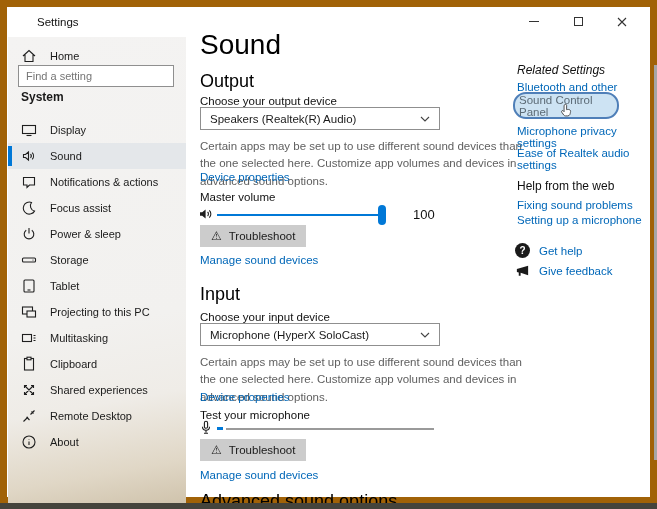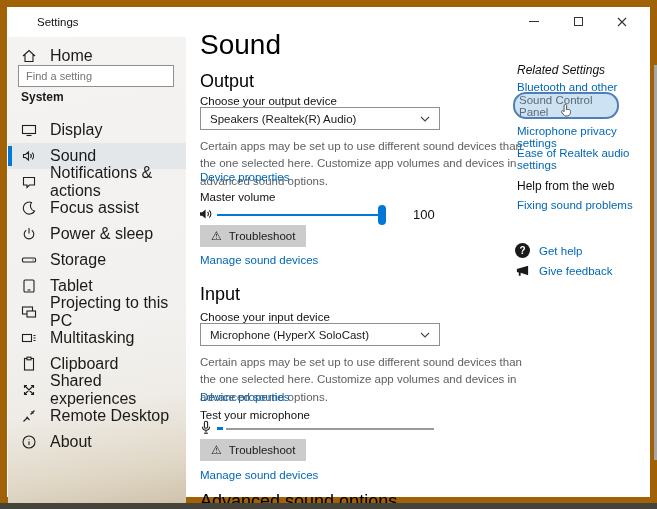--- a/index.html
+++ b/index.html
@@ -13,21 +13,21 @@
   .win-controls { right:6px; top:0; height:29px; display:flex; }
   .win-btn { width:44px; height:29px; display:flex; align-items:center; justify-content:center; cursor:default; }
   .glyph-min { width:10px; height:0; border-top:1px solid #333; }
   .glyph-max { width:9px; height:9px; border:1px solid #333; }
 
   
   .sidebar { left:1px; top:30px; width:178px; height:473px;
     background:linear-gradient(170deg,#f4f3f2 0%, #f2f1ef 60%, #efece7 76%, #e0d7c6 90%, #cdc0a8 100%); }
   .home-row { position:absolute; left:0; top:7px; width:100%; height:24px; display:flex; align-items:center; cursor:pointer; }
   .home-row .nicon { margin-left:13px; }
-  .side-label { font-size:16px; color:#1a1a1a; margin-left:13px; }
+  .side-label { font-size:11px; color:#1a1a1a; margin-left:13px; }
   .searchbox { position:absolute; left:10px; top:28px; width:156px; height:22px; background:#fff; border:1px solid #8f8f8f; display:flex; align-items:center; }
   .searchbox input { flex:1; border:none; outline:none; font-size:11px; color:#333; padding-left:7px; font-family:"Liberation Sans",sans-serif; background:transparent; }
   .section-label { position:absolute; left:13px; top:53px; font-size:12px; font-weight:bold; color:#1a1a1a; }
   .nav { position:absolute; left:0; top:80px; width:100%; }
   .nav-item { position:relative; height:26px; display:flex; align-items:center; cursor:pointer; }
   .nav-item .nicon { margin-left:13px; width:16px; height:16px; flex:none; }
   .nav-item.selected { background:#e4e7ea; }
   .nav-item.selected::before { content:""; position:absolute; left:0; top:3px; width:4px; height:20px; background:var(--accent); }
   .nicon { width:16px; height:16px; display:inline-block; }
   .nicon svg { width:100%; height:100%; stroke:#1f1f1f; fill:none; stroke-width:1.1; }
@@ -247,20 +247,21 @@
     <span>Sound Control Panel</span>
   </div>
   <svg class="cursor-icon" viewBox="0 0 24 24">
     <path d="M10 2c.8 0 1.4.6 1.4 1.4V10l1.2-.2c2.5-.5 4.8.6 4.8 2.5 0 0-.3 3.4-1.2 5.1-.6 1.2-1.8 2-3.2 2h-3.3c-1 0-1.9-.5-2.5-1.3l-3.1-4.3c-.5-.7-.3-1.7.4-2.2.6-.4 1.4-.3 1.9.2l1.2 1.2V3.4C8.6 2.6 9.2 2 10 2z" fill="#ffffff" stroke="#3a3a3a" stroke-width="1.3"></path>
   </svg>
   <a class="abs link" style="left:510px; top:118px;">Microphone privacy settings</a>
   <a class="abs link" style="left:510px; top:140px;">Ease of Realtek audio settings</a>
 
   <div class="abs col-h" style="left:510px; top:172px;">Help from the web</div>
   <a class="abs link" style="left:510px; top:192px;">Fixing sound problems</a>
+  <a class="abs link" style="left:510px; top:207px;">Setting up a microphone</a>
 
   <div class="help-row" style="left:508px; top:236px;">
     <span class="gh-icon">?</span>
     <span class="link">Get help</span>
   </div>
   <div class="help-row" style="left:508px; top:256px;justify-content:center;">
     <span class="fb-icon">
       <svg viewBox="0 0 16 16">
           <path d="M2 6.5 v3 l2 .5 V13.5 h2 v-3 l8 2.5 V3 z" fill="#1a1a1a"></path>
         </svg>

